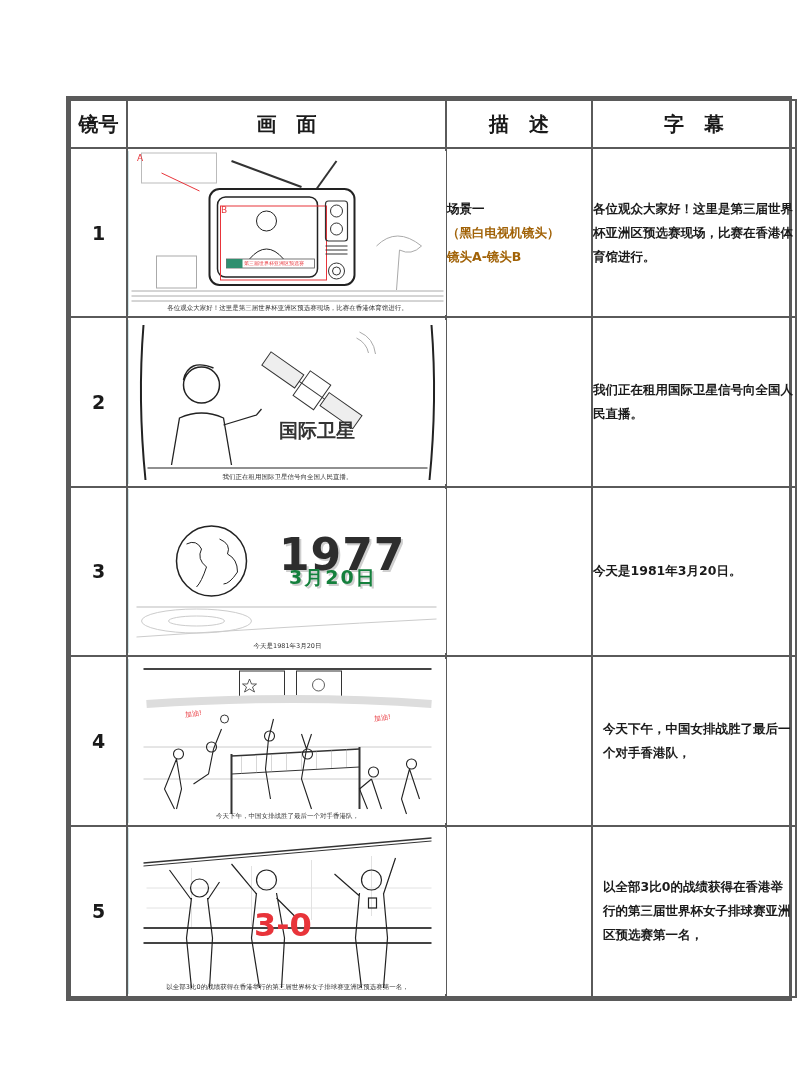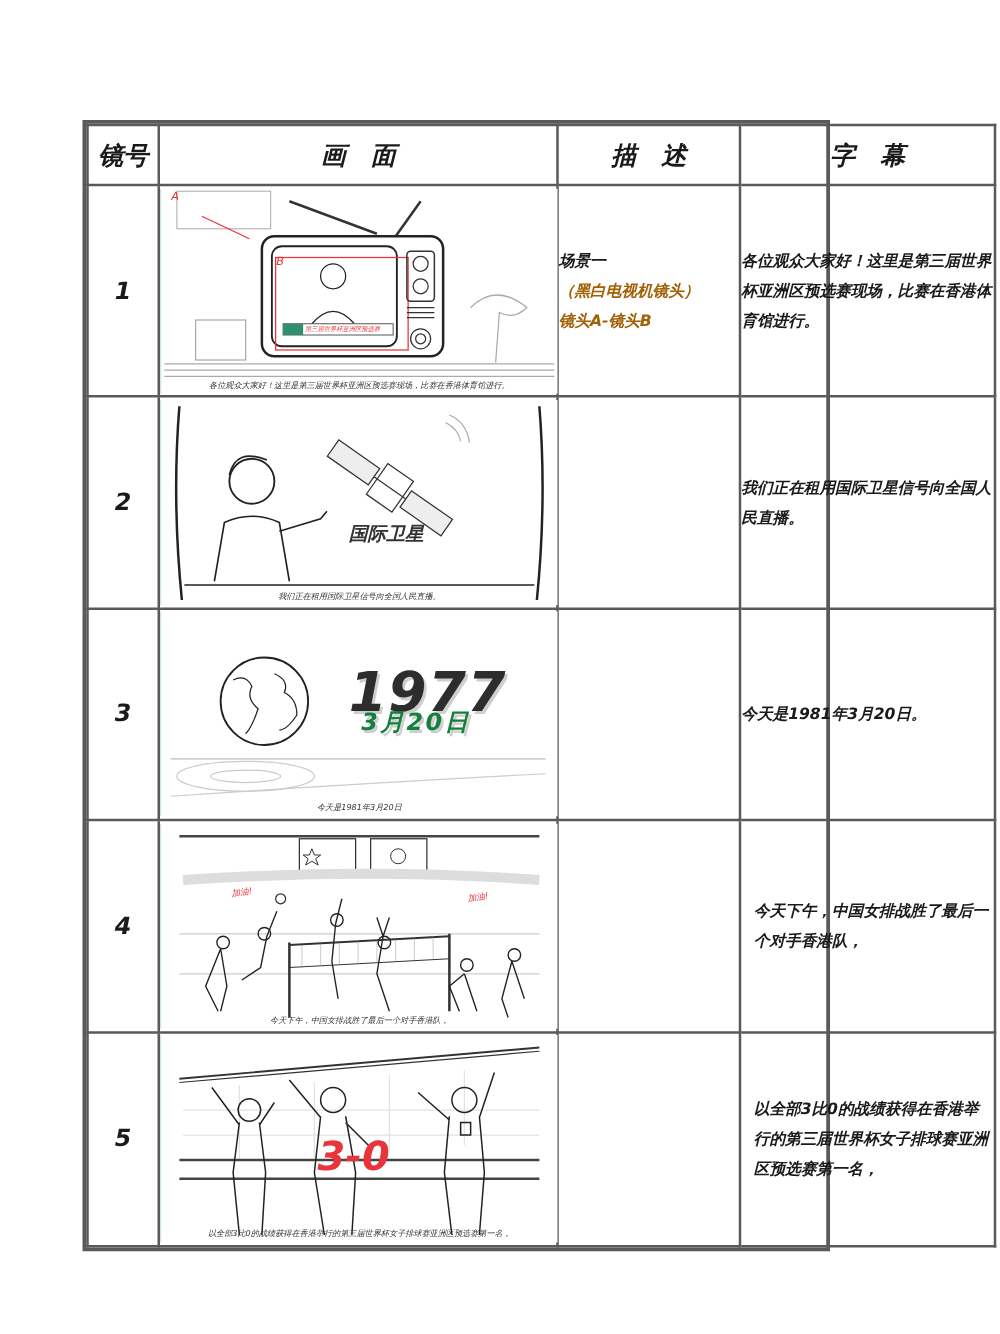--- a/index.html
+++ b/index.html
@@ -1,33 +1,33 @@
 <!DOCTYPE html>
 <html><head>
 <meta charset="utf-8">
 <style>
   html, body { margin: 0; padding: 0; background: #ffffff; }
   body { width: 800px; height: 1067px; position: relative; overflow: hidden;
          font-family: "DejaVu Sans", "Liberation Sans", sans-serif; color: #1a1a1a; }
-  .sheet { position: absolute; left: 66px; top: 96px; width: 598px; height: 905px;
-           border: 3px solid #5a5a5a; box-sizing: border-box; font-style: italic; }
+  .sheet { position: absolute; left: 66px; top: 96px; width: 726px; height: 905px;
+           border: 3px solid #5a5a5a; box-sizing: border-box; }
   table.sb { border-collapse: collapse; width: 100%; height: 100%; table-layout: fixed; }
   table.sb td, table.sb th { border: 2px solid #5a5a5a; padding: 0; vertical-align: middle; }
   table.sb th { height: 46px; font-size: 20px; font-weight: bold; text-align: center; letter-spacing: 0; }
   td.num { text-align: center; font-size: 19px; font-weight: bold; }
   td.pic { padding: 2px 4px; }
   td.desc, td.sub { vertical-align: top; padding: 14px 6px 4px 8px; font-size: 12.5px; font-weight: bold; line-height: 24px; }
   td.sub { padding-left: 6px; }
   .red { color: #a16207; }
   .frame { position: relative; width: 100%; height: 164px; background: #fff; overflow: hidden; border-left: 1px solid #cfe3e6; }
   .frame svg { position: absolute; left: 0; top: 0; width: 100%; height: 100%; }
   .caption { position: absolute; left: 0; right: 0; bottom: 2px; text-align: center; font-size: 6.5px; color: #333; white-space: nowrap; }
   .big1981 { position: absolute; left: 150px; top: 40px; font-size: 44px; font-weight: bold; color: #2d2d2d; text-shadow: 2px 2px 0 #cfcfcf; letter-spacing: 1px; }
   .bigdate { position: absolute; left: 160px; top: 76px; font-size: 19px; font-weight: bold; color: #15803d; text-shadow: 2px 2px 0 #cfcfcf; letter-spacing: 2px; }
-  .sat-label { position: absolute; left: 150px; top: 98px; font-size: 15px; font-weight: bold; color: #333; }
+  .sat-label { position: absolute; left: 150px; top: 98px; font-size: 19px; font-weight: bold; color: #333; }
   .score { position: absolute; left: 125px; top: 78px; font-size: 32px; font-weight: bold; color: #e8343a; }
   .cheer { position: absolute; font-size: 7px; color: #e8343a; transform: rotate(-8deg); }
   .banner { position: absolute; font-size: 5px; color: #e8343a; white-space: nowrap; }
   .marker { position: absolute; font-size: 9px; color: #e8343a; }
 </style>
 </head>
 <body>
 
 <div class="sheet">
 <table class="sb">

